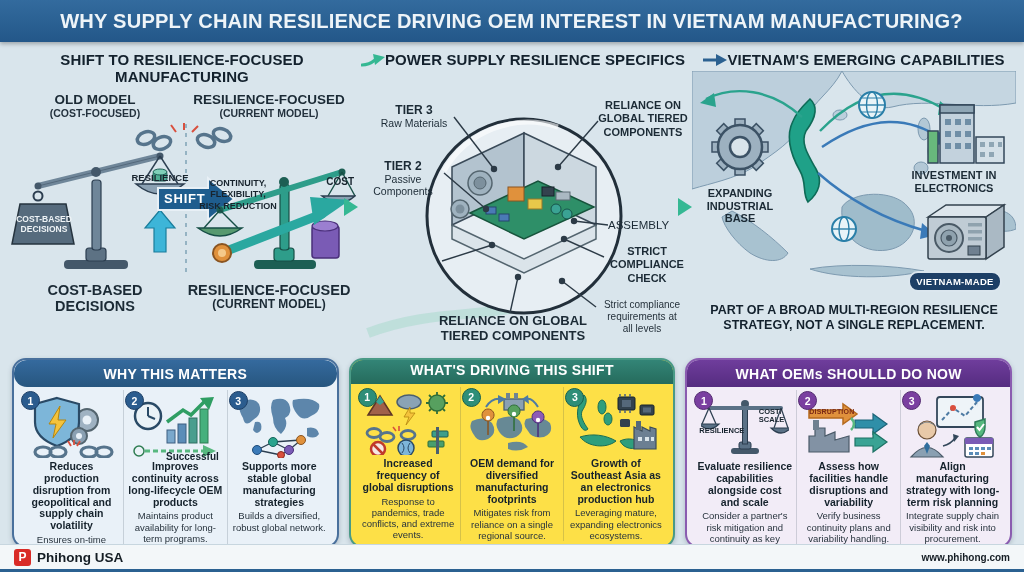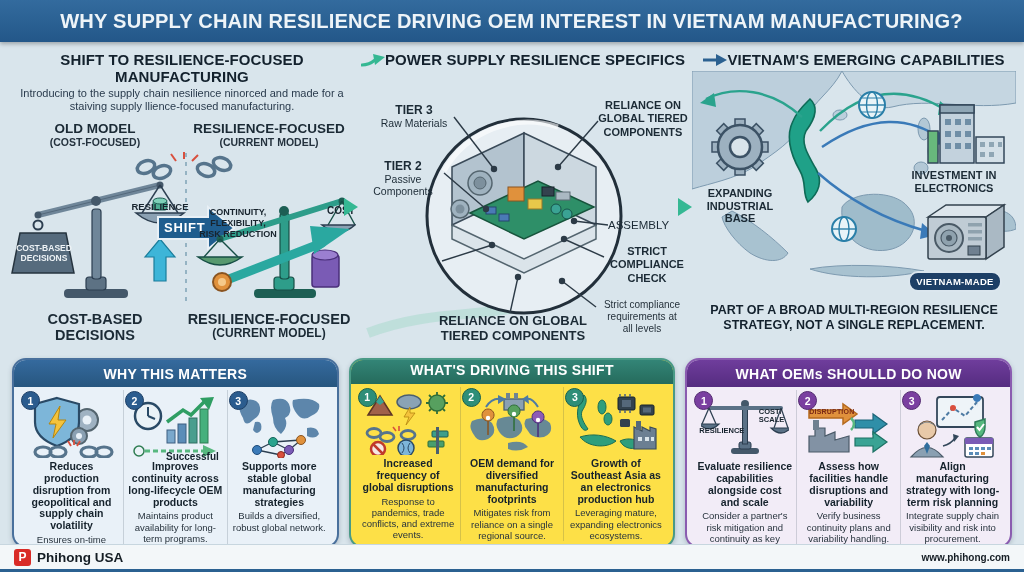--- a/index.html
+++ b/index.html
@@ -25,21 +25,21 @@
   .models-row{display:flex;margin-top:7px;}
   .model-head{flex:1;text-align:center;}
   .mh-t{font-weight:bold;font-size:13.5px;}
   .mh-s{font-size:10.5px;font-weight:bold;color:#24323e;}
   .scales-wrap{position:relative;height:152px;margin-top:3px;}
   .lbl{position:absolute;font-weight:bold;color:#18242e;}
   .weight-lbl{left:4px;top:92px;width:64px;font-size:8.5px;color:#eef3f6;text-align:center;line-height:1.2;}
   .resilience-lbl{left:116px;top:50px;width:72px;font-size:9.5px;text-align:center;}
   .shift-lbl{left:156px;top:69px;font-size:13px;color:#fff;letter-spacing:.8px;}
   .continuity-lbl{left:186px;top:56px;width:88px;font-size:9px;text-align:center;line-height:1.25;}
-  .cost-lbl{left:304px;top:54px;width:42px;font-size:10px;text-align:left;margin-left:15px;}
+  .cost-lbl{left:304px;top:54px;width:42px;font-size:10px;text-align:right;}
   .captions-row{display:flex;margin-top:8px;}
   .cap{flex:1;text-align:center;font-weight:bold;font-size:14.5px;line-height:1.12;}
   .cap-sub{font-size:12px;font-weight:bold;}
 
   .sec-power{left:358px;width:330px;}
   .dome-wrap{position:relative;height:282px;}
   .callout{position:absolute;text-align:center;}
   .co-t{font-weight:bold;font-size:12px;}
   .co-s{font-size:10.5px;line-height:1.15;}
   .co-tier3{left:16px;top:32px;width:80px;}
@@ -68,21 +68,21 @@
 
   
   .panels{position:absolute;left:12px;top:358px;width:1000px;display:flex;gap:10px;}
   .panel{flex:1;border-radius:14px;border:2.5px solid;display:flex;flex-direction:column;
     overflow:hidden;height:186px;box-shadow:0 2px 5px rgba(30,50,70,.25);}
   .p1{border-color:#49709c;background:#e9f1f8;}
   .p2{border-color:#4a9a86;background:#fde047;justify-content:flex-end;}
   .p3{border-color:#8a5cb0;background:#f2ecf7;}
   .panel-h{height:27px;flex:0 0 27px;display:flex;align-items:center;justify-content:center;
     color:#fff;font-weight:bold;font-size:14px;letter-spacing:.3px;}
-  .p1 .panel-h{background:linear-gradient(#356a9e,#27567f);}
+  .p1 .panel-h{background:linear-gradient(#356a9e,#27567f);border-radius:13px;}
   .p2 .panel-h{background:linear-gradient(#35887a,#256b5c);}
   .p3 .panel-h{background:linear-gradient(#6f3d9c,#552c80);}
   .panel-b{flex:1;display:flex;padding:3px 6px 5px;}
   .pcol{flex:1;position:relative;padding:2px 4px 0;text-align:center;display:flex;flex-direction:column;}
   .pcol + .pcol{border-left:1px solid rgba(40,60,80,.18);}
   .badge-num{position:absolute;left:1px;top:1px;width:17px;height:17px;border-radius:50%;color:#fff;
     font-size:10.5px;font-weight:bold;display:flex;align-items:center;justify-content:center;z-index:2;}
   .p1 .badge-num{background:#2b5c8e;border:1.5px solid #1c3f66;}
   .p2 .badge-num{background:#2e8e78;border:1.5px solid #17604e;}
   .p3 .badge-num{background:#7a3fa0;border:1.5px solid #522a70;}
@@ -106,21 +106,20 @@
 </style>
 </head>
 <body>
 
 <header class="banner">
   <h1>WHY SUPPLY CHAIN RESILIENCE DRIVING OEM INTEREST IN VIETNAM MANUFACTURING?</h1>
 </header>
 
 <section class="sec sec-shift">
   <h2>SHIFT TO RESILIENCE-FOCUSED MANUFACTURING</h2>
-  <p class="sec-sub">Introducing to the supply chain nesilience ninorced and made for a staiving supply llience-focused manufacturing.</p>
   <div class="models-row">
     <div class="model-head">
       <div class="mh-t">OLD MODEL</div>
       <div class="mh-s">(COST-FOCUSED)</div>
     </div>
     <div class="model-head">
       <div class="mh-t">RESILIENCE-FOCUSED</div>
       <div class="mh-s">(CURRENT MODEL)</div>
     </div>
   </div>

